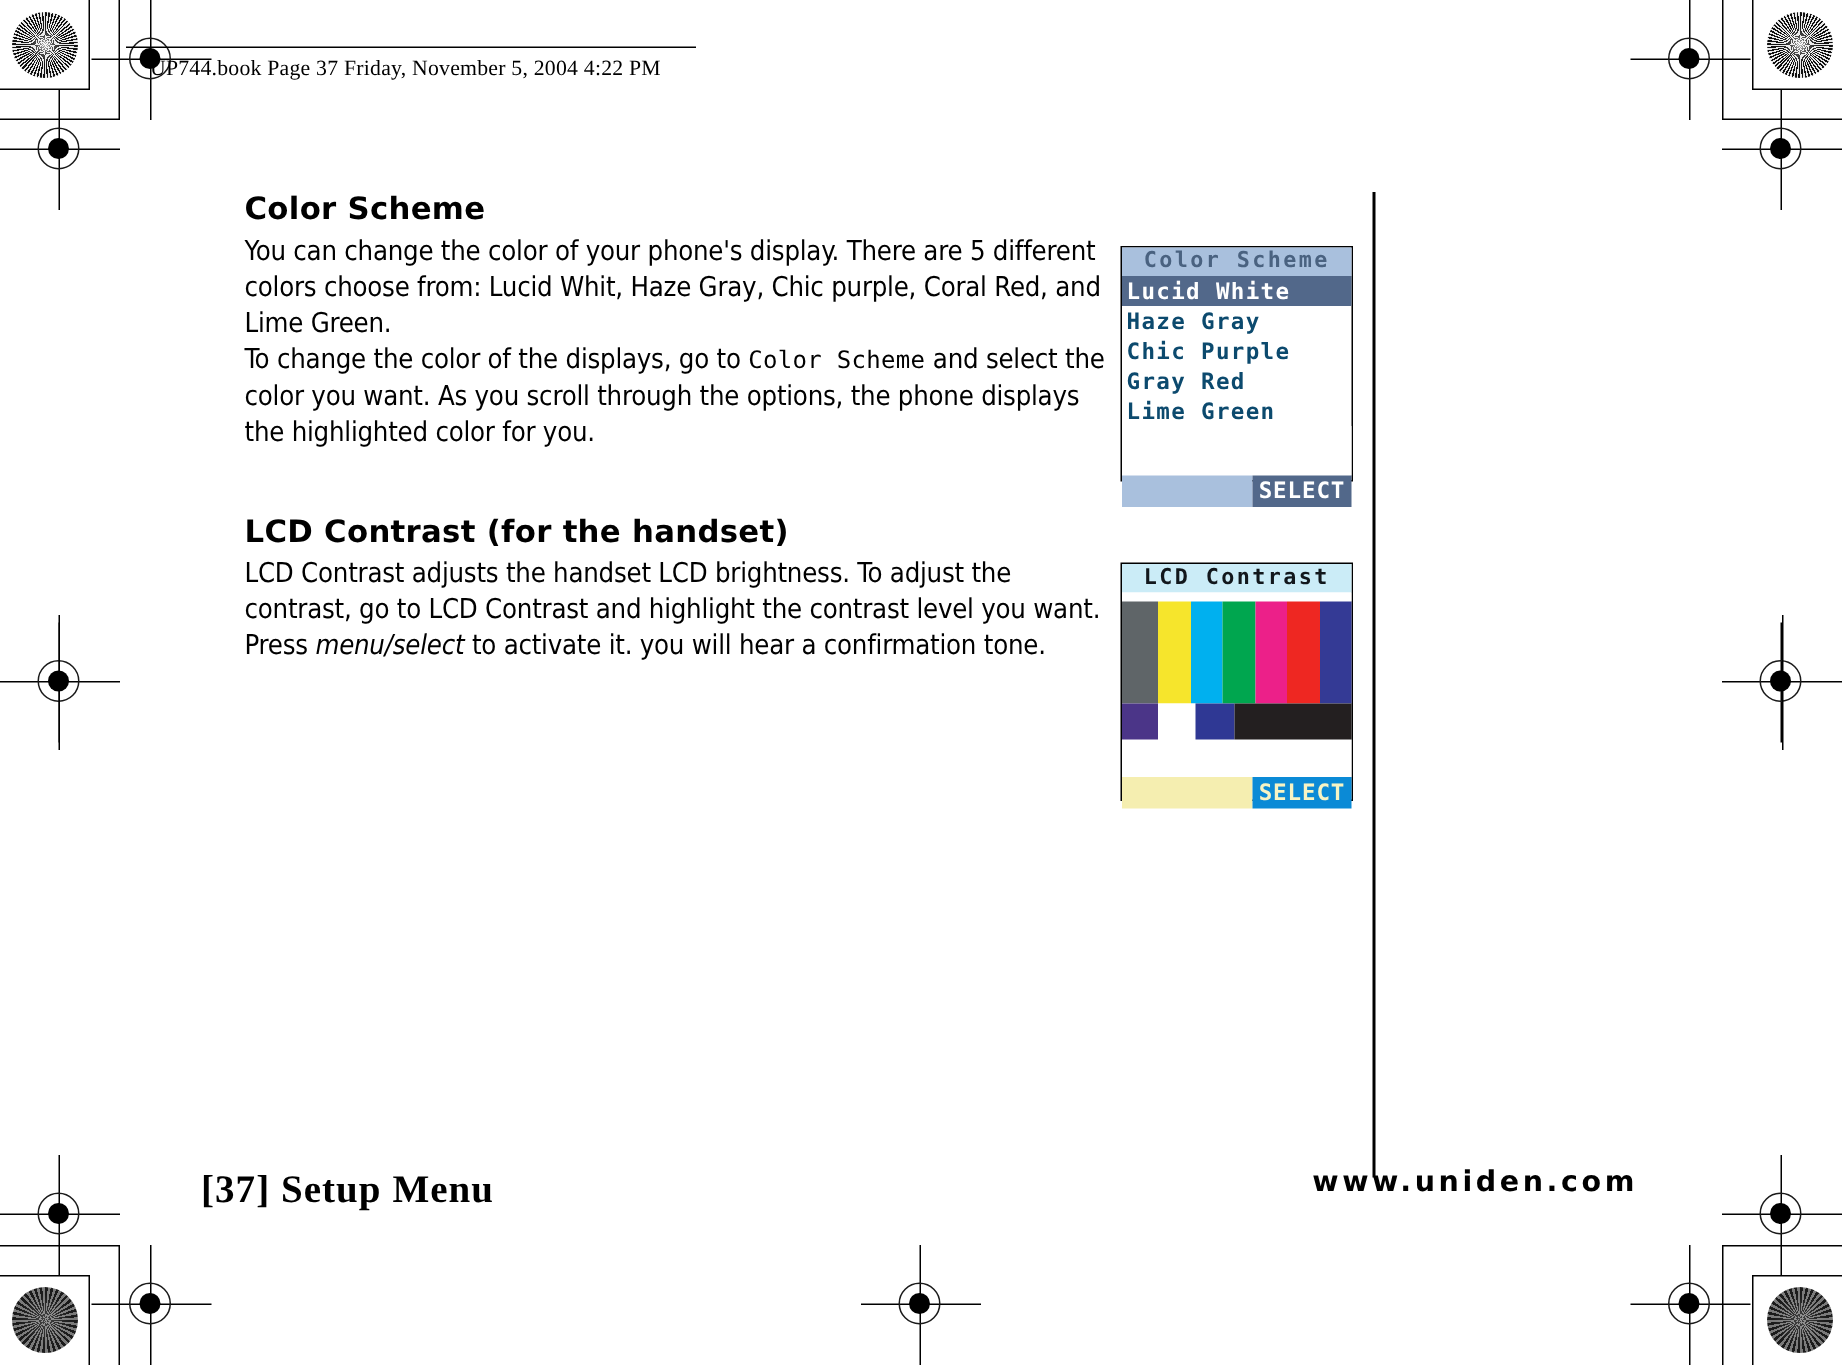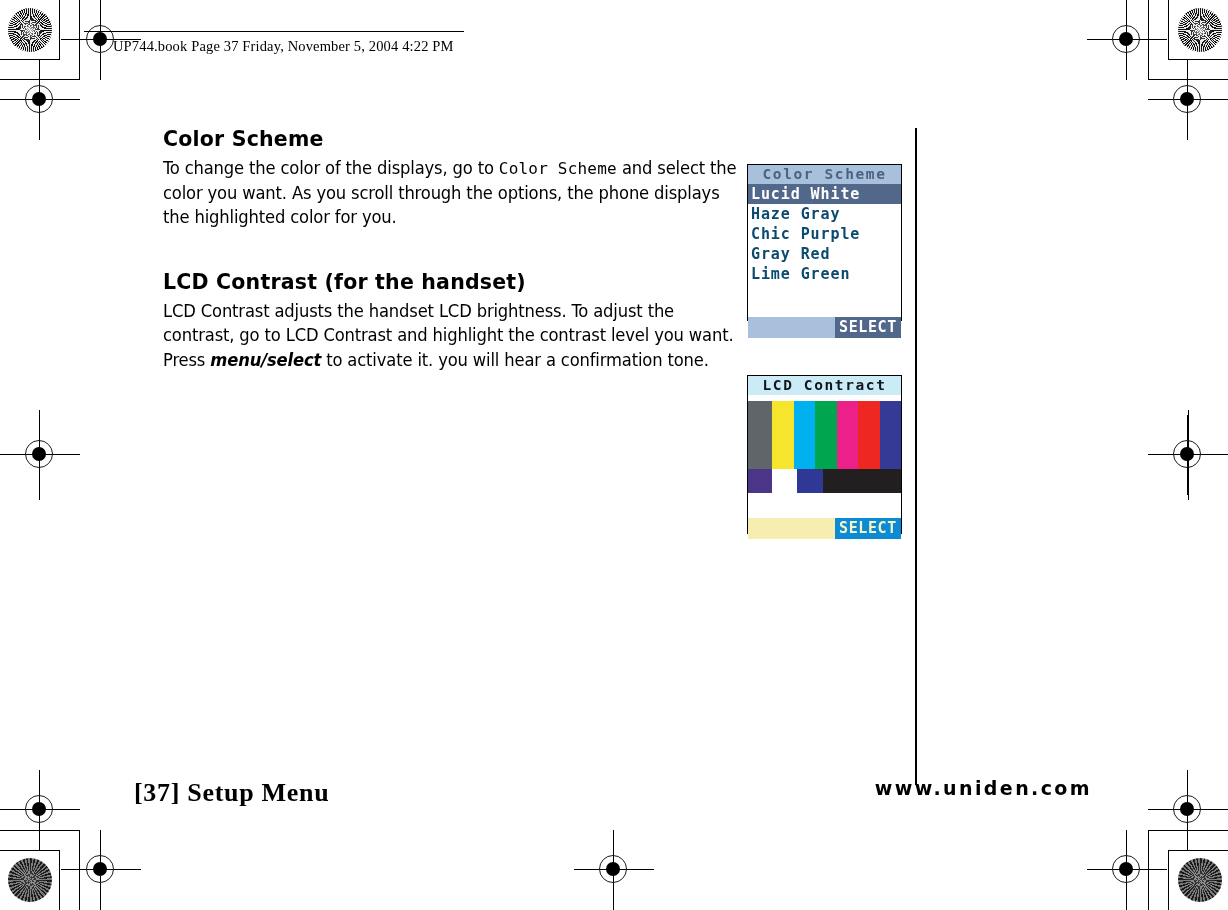--- a/index.html
+++ b/index.html
@@ -118,21 +118,21 @@
     color: #000;
     margin: 0;
     letter-spacing: -0.15px;
   }
   .lcdfont {
     font-family: "DejaVu Sans Mono", "Liberation Mono", monospace;
     font-size: 16px;
     letter-spacing: 0.2px;
   }
   .bolditalic {
-    font-weight: bold;
+    font-weight: normal;
     font-style: italic;
   }
   .gap-block { height: 42px; }
 
   
   .lcd {
     position: absolute;
     border: 1.4px solid #000;
     box-sizing: border-box;
     background: #fff;
@@ -330,29 +330,30 @@
     <div class="dot"></div>
 </div>
 
 <div class="crosshair" style="left:592px; top:848px;">
   <div class="hline"></div>
     <div class="vline"></div>
   <div class="ring"></div>
     <div class="dot"></div>
 </div>
 
-<div class="slug" style="left:113px; top:38px;">UP744.book  Page 37  Friday, November 5, 2004  4:22 PM</div>
+<div class="slug" style="left:100px; top:38px;">UP744.book  Page 37  Friday, November 5, 2004  4:22 PM</div>
 <div class="reg-line" style="left:84px; top:31px; width:380px; height:1.2px;"></div>
 
 <div class="reg-line" style="left:915px; top:128px; width:1.6px; height:657px;"></div>
 
 <div class="content">
 
   <h2 class="section-title">Color Scheme</h2>
 
+  <p class="body">You can change the color of your phone's display. There are 5 different colors choose from: Lucid Whit, Haze Gray, Chic purple, Coral Red, and Lime Green.</p>
 
   <p class="body"><span>To change the color of the displays, go to </span><span class="lcdfont">Color Scheme</span><span> and select the color you want. As you scroll through the options, the phone displays the highlighted color for you.</span></p>
 
   <div class="gap-block"></div>
 
   <h2 class="section-title">LCD Contrast (for the handset)</h2>
 
   <p class="body"><span>LCD Contrast adjusts the handset LCD brightness. To adjust the contrast, go to LCD Contrast and highlight the contrast level you want. Press </span><span class="bolditalic">menu/select</span><span> to activate it. you will hear a confirmation tone.</span></p>
 </div>
 
@@ -366,21 +367,21 @@
     <div class="cs-row">Lime Green</div>
   </div>
   <div class="cs-filler" style="height:33px;"></div>
   <div class="cs-softbar">
     <div class="left"></div>
     <div class="right">SELECT</div>
   </div>
 </div>
 
 <div class="lcd" style="left:747px; top:375px; width:155px; height:159px;">
-  <div class="lcd-title lc-title">LCD Contract</div>
+  <div class="lcd-title lc-title">LCD Contrast</div>
   <div class="lc-white-gap"></div>
   <div class="bars">
     <div class="bar" style="width:16%; background:#5f6568;"></div>
     <div class="bar" style="width:14%; background:#f6e52c;"></div>
     <div class="bar" style="width:14%; background:#00b0ef;"></div>
     <div class="bar" style="width:14%; background:#00a64f;"></div>
     <div class="bar" style="width:14%; background:#ec2089;"></div>
     <div class="bar" style="width:14%; background:#ee2722;"></div>
     <div class="bar" style="width:14%; background:#343a95;"></div>
   </div>

